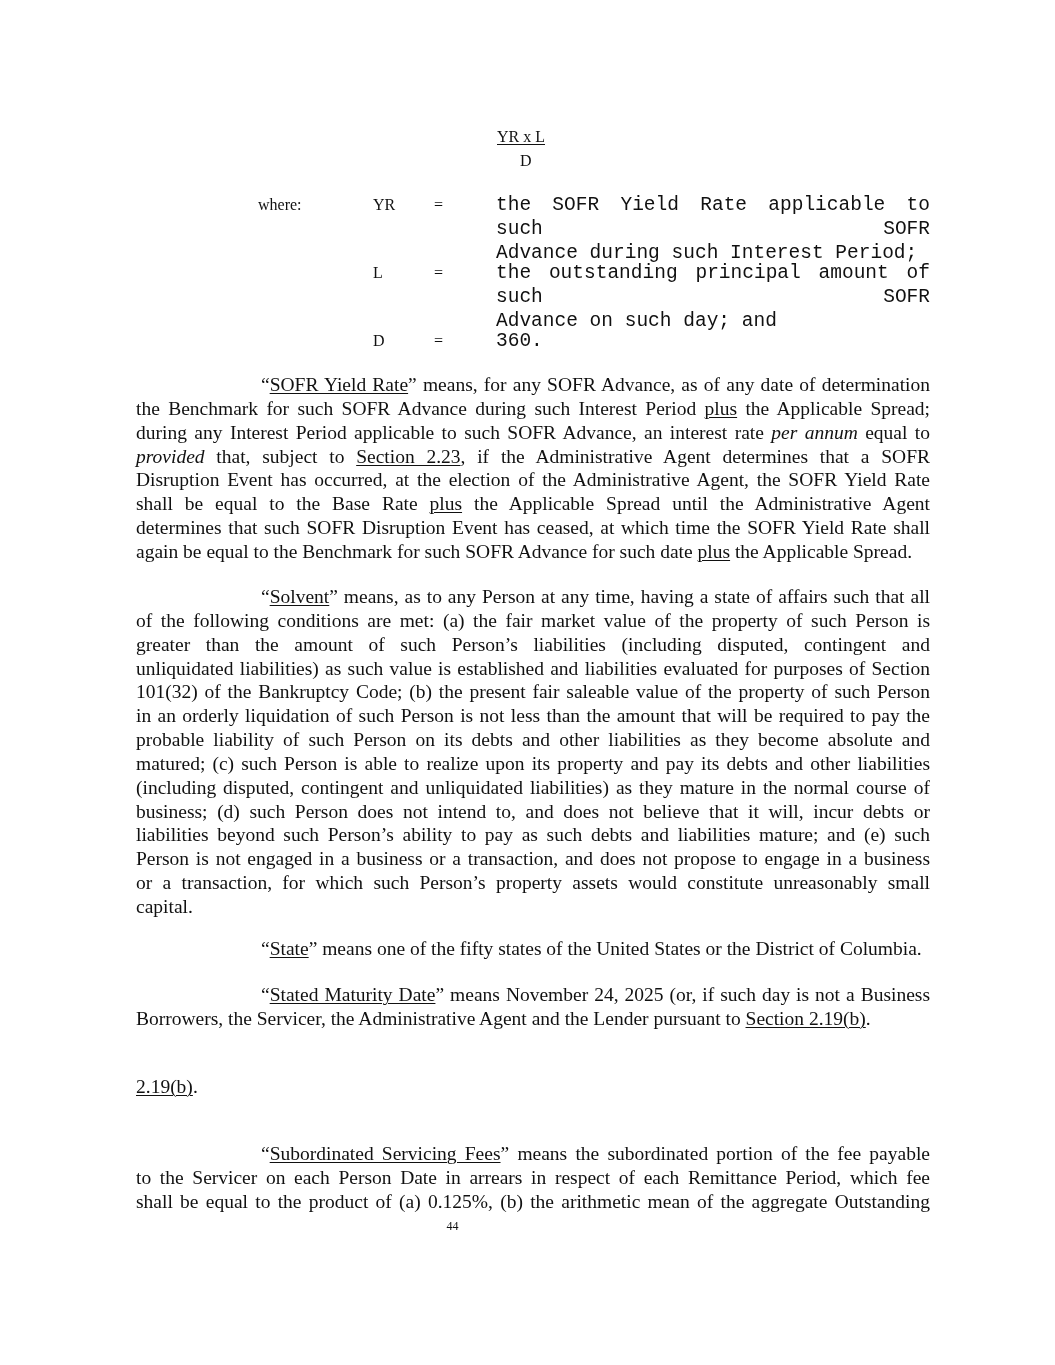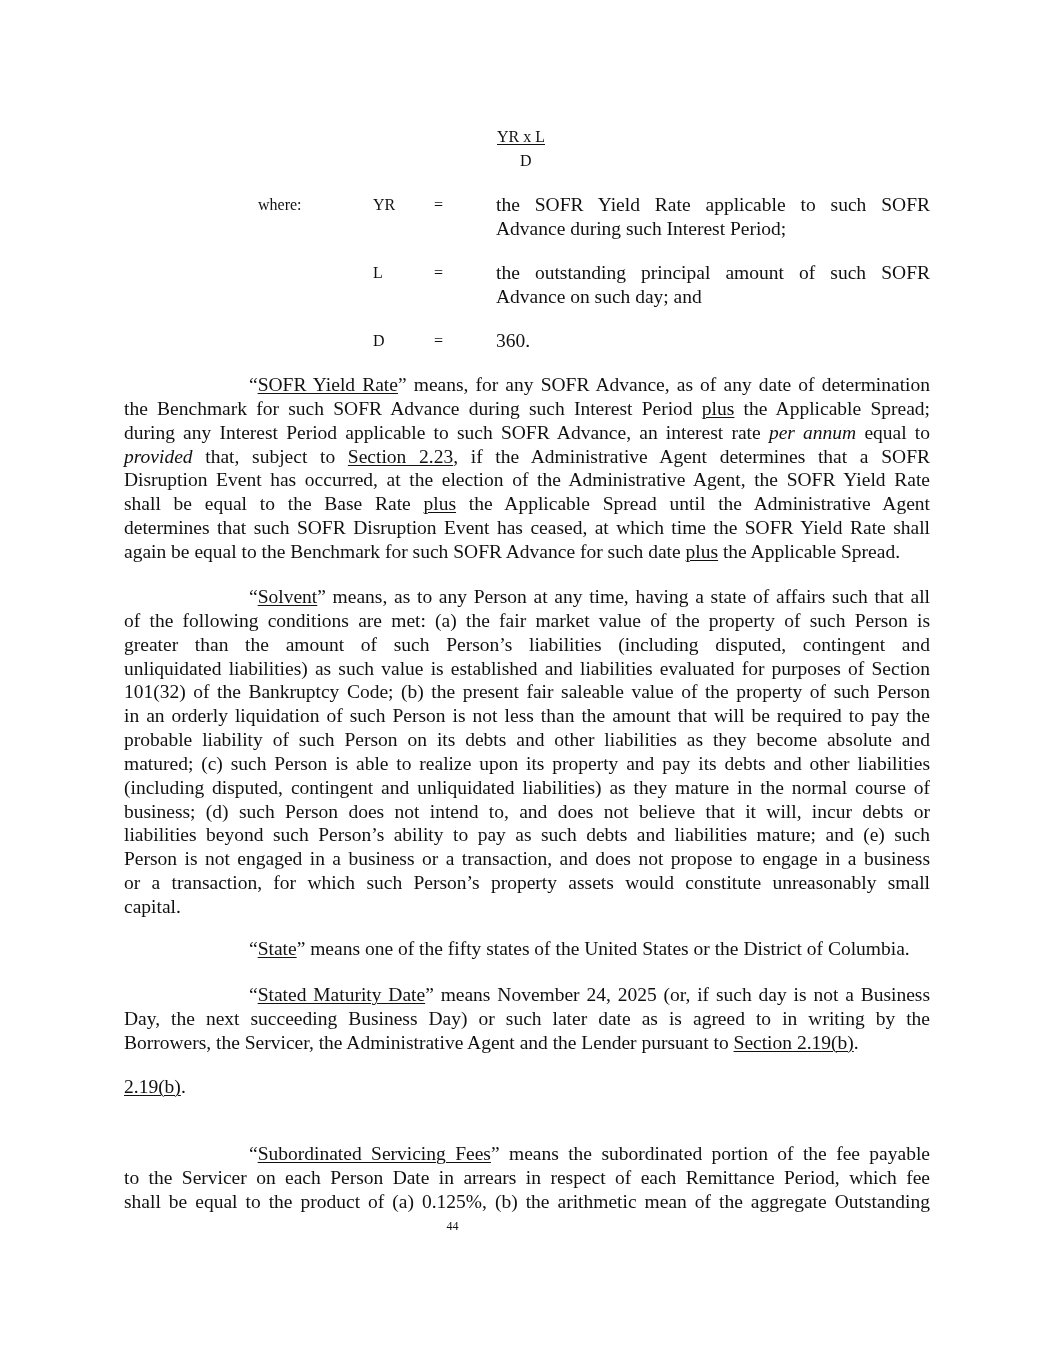--- a/index.html
+++ b/index.html
@@ -10,28 +10,28 @@
     .page { position: absolute; left: 0; top: 0; width: 1055px; height: 1365px; }
     .abs { position: absolute; white-space: nowrap; font-size: 16px; line-height: 24px; }
     .u { text-decoration: underline; text-underline-offset: 2px; text-decoration-thickness: 1px; }
     .frac-num { left: 497px; top: 125px; }
     .frac-den { left: 520px; top: 149px; }
     .where { left: 249px; }
     .sym { left: 373px; }
     .eq { left: 434px; }
     .def {
       position: absolute; left: 496px; width: 434px;
-      font-size: 19.5px; line-height: 24px; text-align: justify;
+      font-size: 19.5px; line-height: 24px; text-align: justify; font-family: Liberation Mono, monospace;
     }
     .para {
       position: absolute; left: 124px; width: 806px;
       font-size: 19.5px; line-height: 23.85px; text-align: justify;
       text-indent: 125px; margin: 0;
     }
-    .para .line { display: block; text-align: justify; text-align-last: justify; text-indent: 0; }
+    .para .line { display: block; text-align: justify; text-align-last: justify; text-indent: 0; margin-left: 12px; }
     .para .line.first { padding-left: 125px; }
     .para .line.last { text-align-last: left; }
     em { font-style: italic; }
     .page-num { position: absolute; left: 0; width: 905px; top: 1219px; text-align: center; font-size: 12px; }
   </style>
 </head>
 <body>
 
 <div class="page">
 
@@ -84,21 +84,20 @@
       <span class="line">liabilities beyond such Person’s ability to pay as such debts and liabilities mature; and (e) such</span>
       <span class="line">Person is not engaged in a business or a transaction, and does not propose to engage in a business</span>
       <span class="line">or a transaction, for which such Person’s property assets would constitute unreasonably small</span>
       <span class="line last">capital.</span>
     </div>
   <div class="para" style="top: 937px; text-indent: 0px;">
       <span class="line first last last">“<span class="u">State</span>” means one of the fifty states of the United States or the District of Columbia.</span>
     </div>
   <div class="para" style="top: 983px; text-indent: 0px;">
       <span class="line first">“<span class="u">Stated Maturity Date</span>” means November 24, 2025 (or, if such day is not a Business</span>
-      <span class="line">Day, the next succeeding Business Day) or such later date as is agreed to in writing by the</span>
       <span class="line last">Borrowers, the Servicer, the Administrative Agent and the Lender pursuant to <span class="u">Section 2.19(b)</span>.</span>
     </div>
   <div class="para" style="top: 1075px; text-indent: 0px;">
       <span class="line last"><span class="u">2.19(b)</span>.</span>
     </div>
   <div class="para" style="top: 1142px; text-indent: 0px;">
       <span class="line first">“<span class="u">Subordinated Servicing Fees</span>” means the subordinated portion of the fee payable</span>
       <span class="line">to the Servicer on each Person Date in arrears in respect of each Remittance Period, which fee</span>
       <span class="line">shall be equal to the product of (a) 0.125%, (b) the arithmetic mean of the aggregate Outstanding</span>
     </div>

